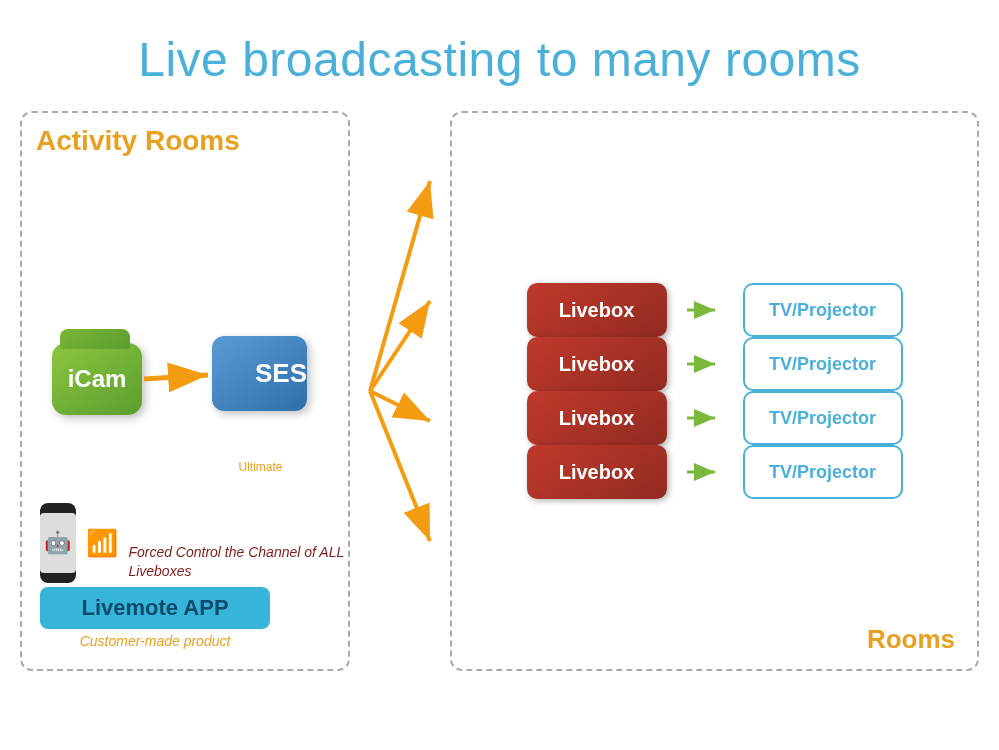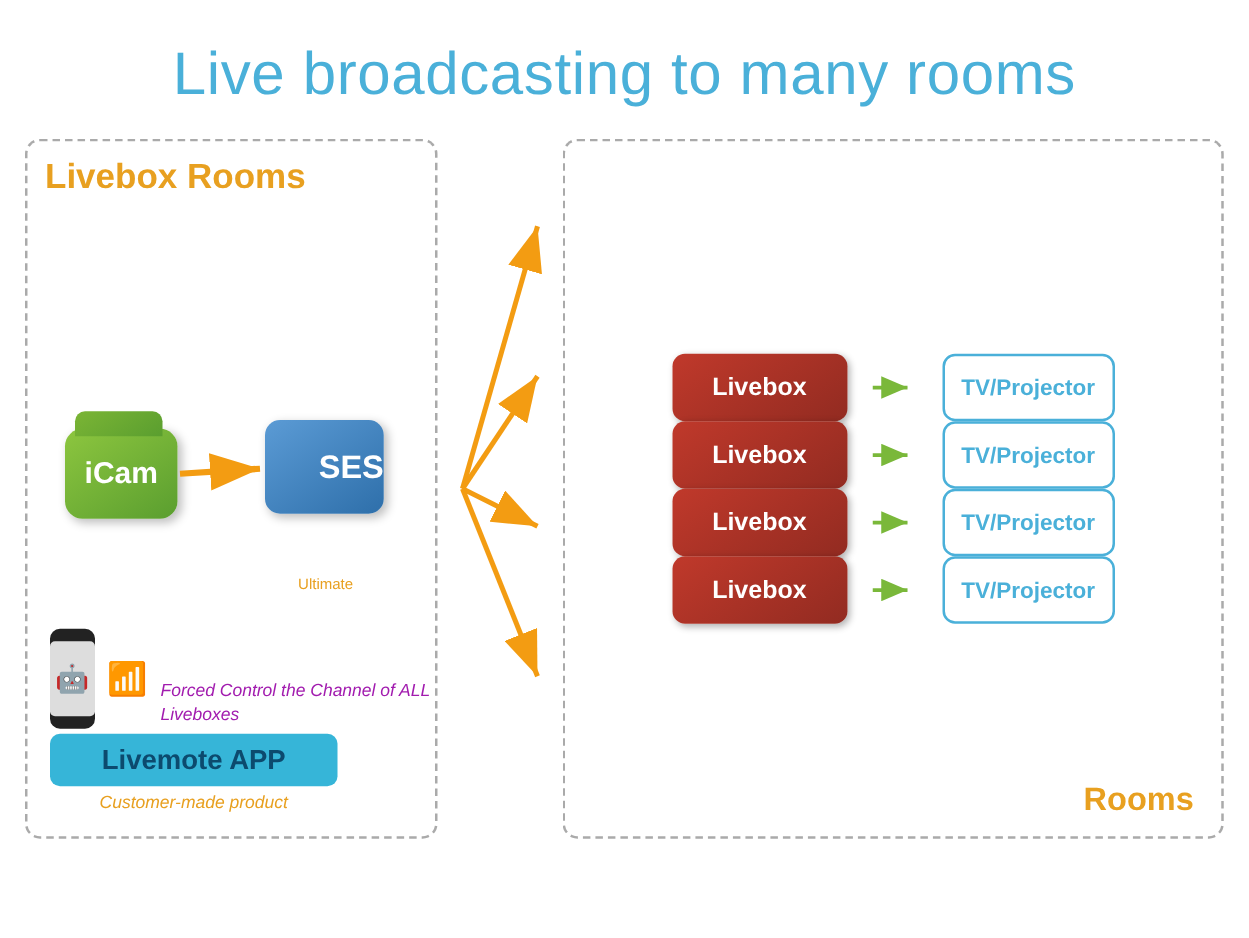--- a/index.html
+++ b/index.html
@@ -153,21 +153,21 @@
       font-size: 22px;
     }
 
     .wifi-icon {
       font-size: 26px;
       color: #4ab0d9;
       transform: rotate(0deg);
     }
 
     .forced-control-text {
-      color: #a21caf;
+      color: #7f1d1d;
       font-style: italic;
       font-size: 14px;
       line-height: 1.35;
       margin-top: 38px;
     }
 
     .livemote-btn {
       background: #36b5d8;
       border-radius: 8px;
       color: #0c4a6e;
@@ -232,21 +232,21 @@
       box-shadow: 2px 2px 6px rgba(0,0,0,0.3);
     }
 
     .tv-projector-btn {
       background: white;
       border: 2.5px solid #4ab0d9;
       border-radius: 10px;
       color: #4ab0d9;
       font-size: 18px;
       font-weight: bold;
-      width: 138px;
+      width: 160px;
       height: 54px;
       display: flex;
       align-items: center;
       justify-content: center;
     }
 
     
     .arrows-svg {
       position: absolute;
       top: 0;
@@ -258,21 +258,21 @@
   </style>
 </head>
 <body>
 
 <h1 class="page-title">Live broadcasting to many rooms</h1>
 
 <div class="main-content">
 
   <div class="left-panel">
 
-    <span class="activity-rooms-label">Livebox Rooms</span>
+    <span class="activity-rooms-label">Activity Rooms</span>
 
     <div class="icam-box">
       <span>iCam</span>
     </div>
 
     <svg class="arrows-svg" style="pointer-events:none; position:absolute; top:0; left:0; width:100%; height:100%;">
 
       <defs>
         <marker id="arrowhead-orange" markerWidth="8" markerHeight="6" refX="8" refY="3" orient="auto">
           <polygon points="0 0, 8 3, 0 6" fill="#f39c12"></polygon>

